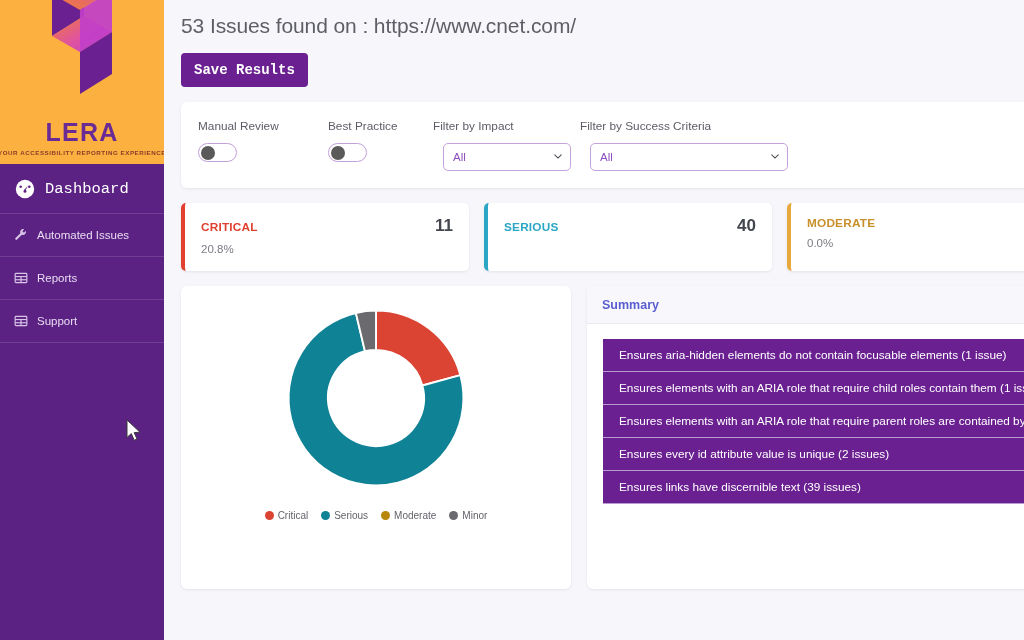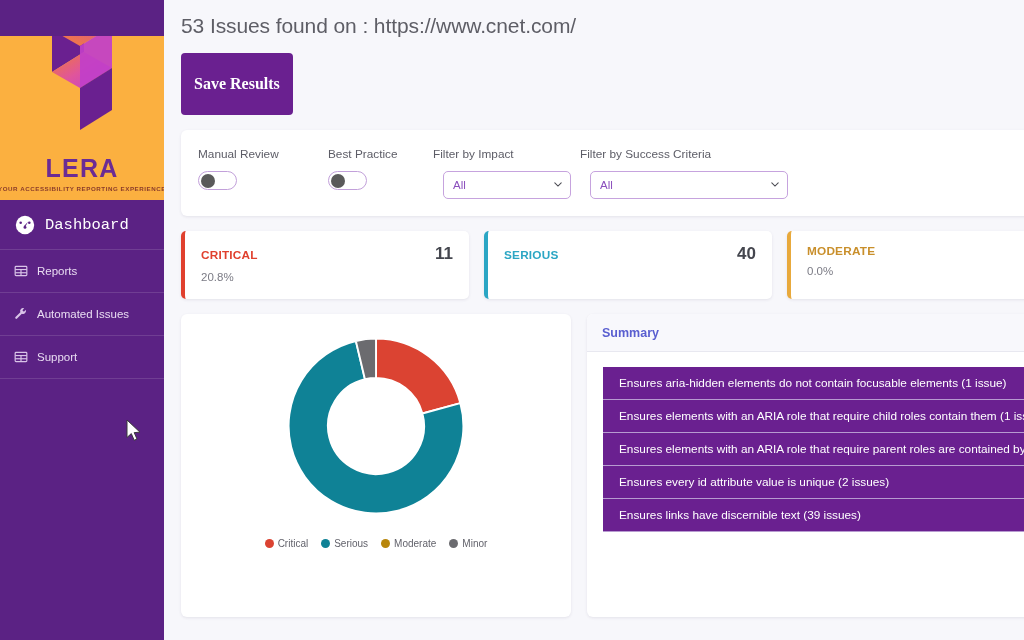--- a/index.html
+++ b/index.html
@@ -19,21 +19,20 @@
     position: relative; z-index: 5;
   }
   .brand {
     background: #fbb040;
     height: 164px; width: 164px;
     display: flex; flex-direction: column;
     align-items: center; justify-content: flex-end;
     padding-bottom: 8px;
     position: relative;
     overflow: hidden;
-    margin-top: 36px;
   }
   .brand-logo {
     position: absolute;
     top: -14px; left: 26px;
     width: 118px; height: 112px;
   }
   .brand-name {
     font-size: 25px; font-weight: bold;
     color: #6b2b94; letter-spacing: 1.2px;
     line-height: 1; margin-bottom: 5px;
@@ -74,25 +73,25 @@
     overflow: hidden;
   }
   .page-title {
     font-size: 21px; color: #5e5e66; font-weight: normal;
     padding-top: 14px; letter-spacing: -0.1px;
   }
   .save-btn {
     margin-top: 15px;
     background: #6a2090;
     color: #ffffff;
-    font-size: 16px; font-weight: bold;
+    font-size: 14px; font-weight: bold;
     border: none; border-radius: 4px;
-    padding: 22px 13px;
+    padding: 9px 13px;
     cursor: pointer;
-    font-family: Liberation Serif, serif;
+    font-family: Liberation Mono, monospace;
   }
 
   
   .card {
     background: #ffffff;
     border-radius: 6px;
     box-shadow: 0 1px 3px rgba(60,50,90,0.10);
   }
   .filters {
     margin-top: 15px;
@@ -258,36 +257,36 @@
             <path d="M12 14.5 L15.4 8.4 L10.6 13.4 Z" fill="#5b2284"></path>
             <circle cx="12" cy="14.6" r="1.6" fill="#5b2284"></circle>
           </svg>
         </span>
         <span class="nav-label">Dashboard</span>
       </div>
 
       <div class="nav-item">
         <span class="nav-icon small">
           <svg viewBox="0 0 24 24" width="14" height="14">
+            <path d="M20.1 4.9a5 5 0 0 1-6.6 6.6L5.2 19.8a1.8 1.8 0 0 1-2.6-2.6l8.3-8.3a5 5 0 0 1 6.6-6.6l-3.1 3.1 2.6 2.6 3.1-3.1z" fill="#d9c4e8"></path>
+          </svg>
+        </span>
+        <span class="nav-label">Automated Issues</span>
+      </div>
+
+      <div class="nav-item">
+        <span class="nav-icon small">
+          <svg viewBox="0 0 24 24" width="14" height="14">
             <rect x="2" y="4" width="20" height="16" rx="1.5" fill="none" stroke="#d9c4e8" stroke-width="2"></rect>
             <line x1="2" y1="9.5" x2="22" y2="9.5" stroke="#d9c4e8" stroke-width="2"></line>
             <line x1="2" y1="15" x2="22" y2="15" stroke="#d9c4e8" stroke-width="2"></line>
             <line x1="12" y1="9.5" x2="12" y2="20" stroke="#d9c4e8" stroke-width="2"></line>
           </svg>
         </span>
         <span class="nav-label">Reports</span>
-      </div>
-
-      <div class="nav-item">
-        <span class="nav-icon small">
-          <svg viewBox="0 0 24 24" width="14" height="14">
-            <path d="M20.1 4.9a5 5 0 0 1-6.6 6.6L5.2 19.8a1.8 1.8 0 0 1-2.6-2.6l8.3-8.3a5 5 0 0 1 6.6-6.6l-3.1 3.1 2.6 2.6 3.1-3.1z" fill="#d9c4e8"></path>
-          </svg>
-        </span>
-        <span class="nav-label">Automated Issues</span>
       </div>
 
       <div class="nav-item">
         <span class="nav-icon small">
           <svg viewBox="0 0 24 24" width="14" height="14">
             <rect x="2" y="4" width="20" height="16" rx="1.5" fill="none" stroke="#d9c4e8" stroke-width="2"></rect>
             <line x1="2" y1="9.5" x2="22" y2="9.5" stroke="#d9c4e8" stroke-width="2"></line>
             <line x1="2" y1="15" x2="22" y2="15" stroke="#d9c4e8" stroke-width="2"></line>
             <line x1="12" y1="9.5" x2="12" y2="20" stroke="#d9c4e8" stroke-width="2"></line>
           </svg>

